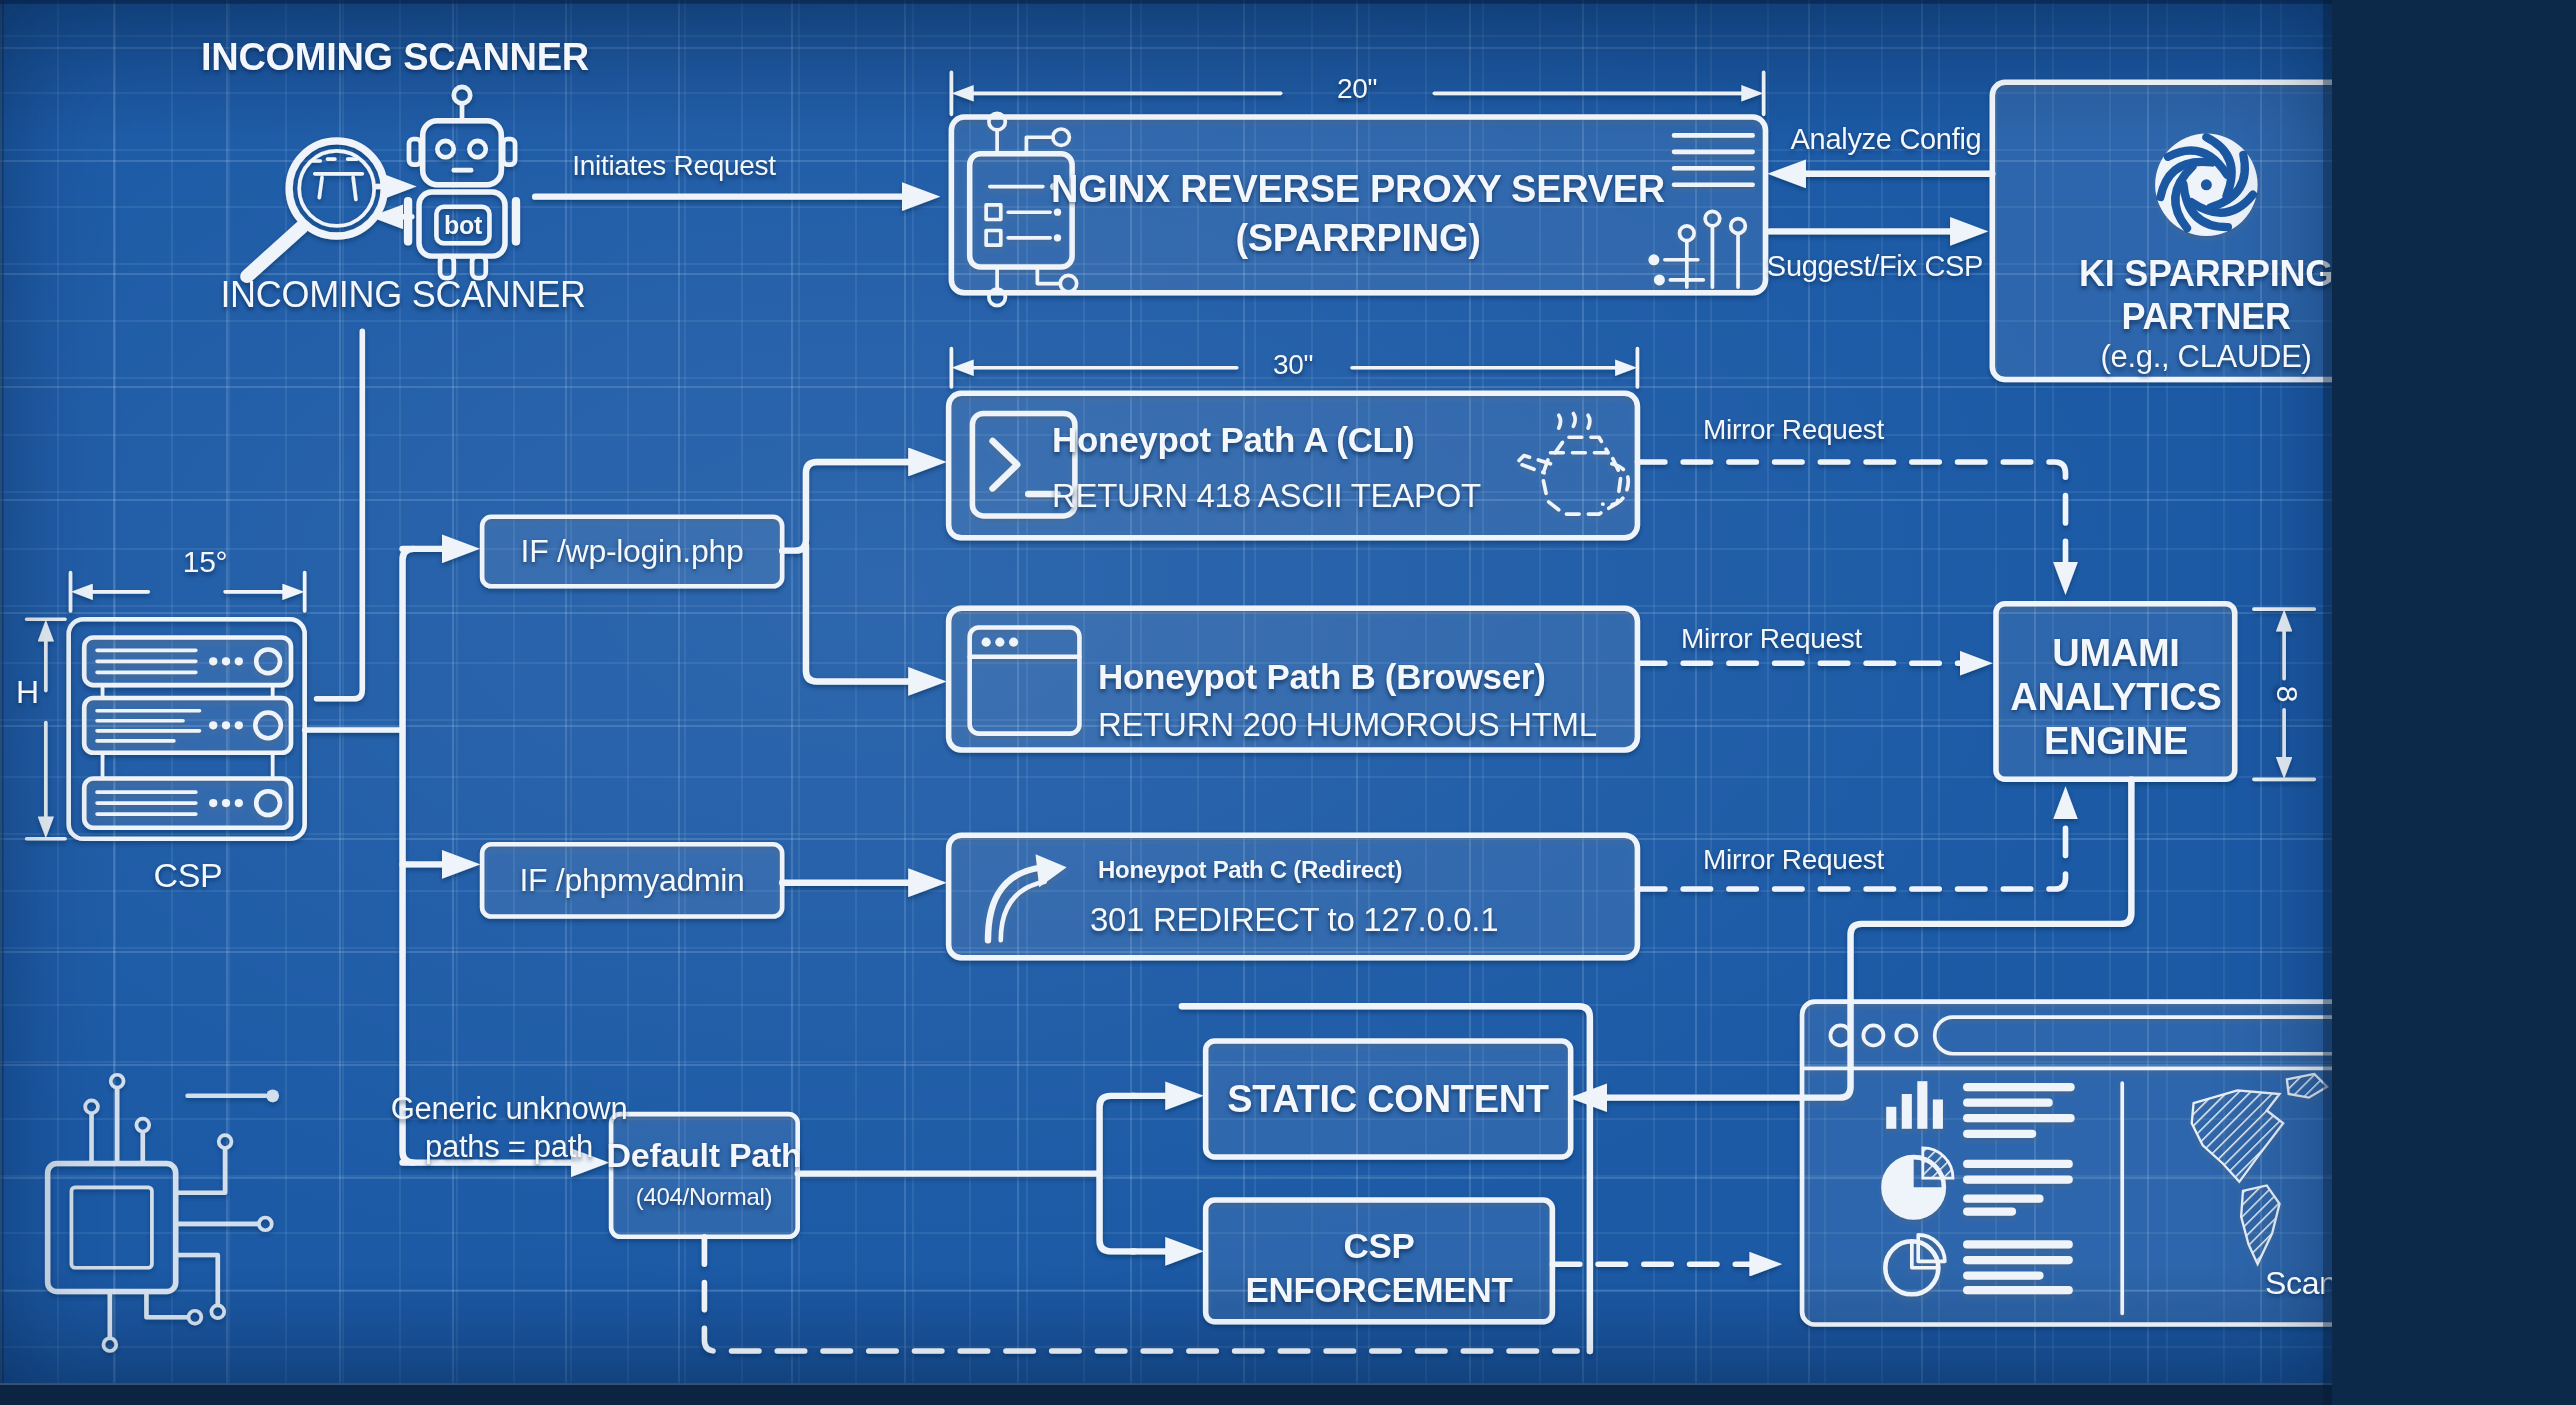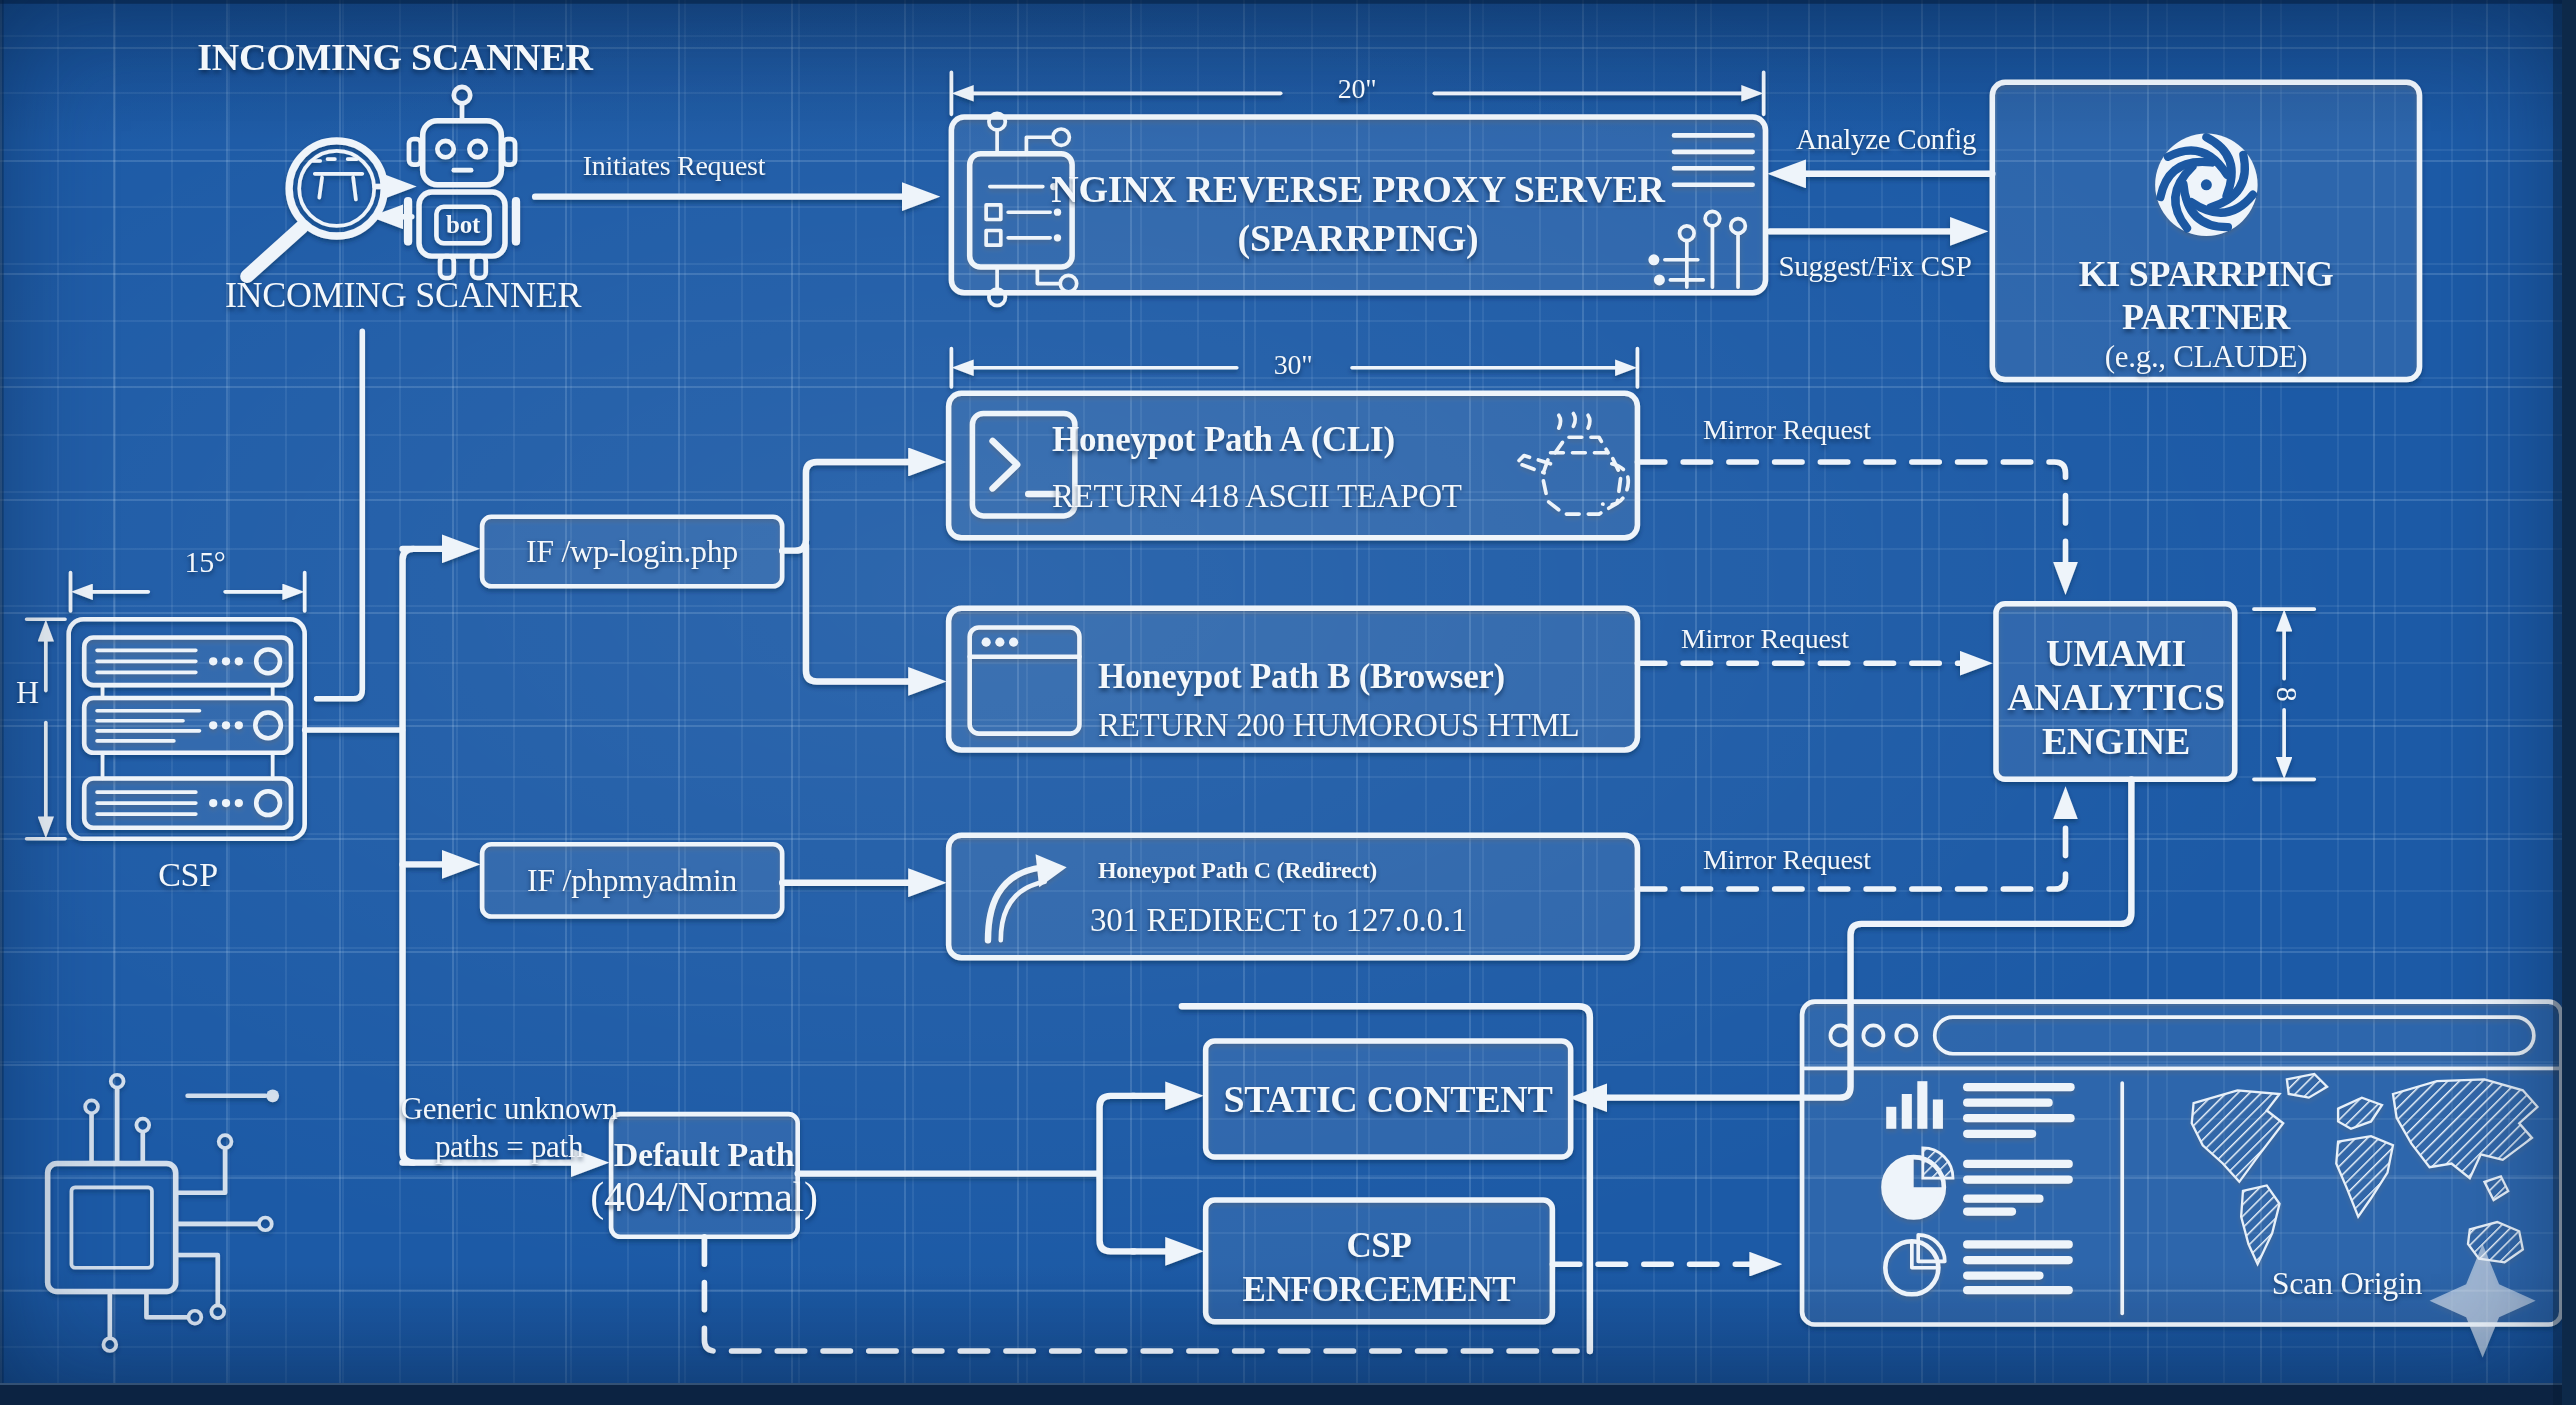--- a/index.html
+++ b/index.html
@@ -1,26 +1,26 @@
 <!DOCTYPE html>
 <html style="font-size:14.6px"><head>
 <meta charset="utf-8">
 <style>
   html,body{margin:0;padding:0;background:#0d2949;}
   .canvas{
-    position:relative;width:2562px;height:1405px;overflow:hidden;
+    position:relative;width:2332px;height:1405px;overflow:hidden;
     background-color:#1c5aa6;
     background-image:
       radial-gradient(ellipse at 38% 42%, rgba(255,255,255,0.08), rgba(0,0,0,0) 62%),
       linear-gradient(rgba(6,34,70,0.28), rgba(6,34,70,0) 10%, rgba(6,34,70,0) 90%, rgba(6,34,70,0.32)),
       repeating-linear-gradient(0deg,  rgba(205,230,250,0.17) 0 1.8px, transparent 1.8px 113px),
       repeating-linear-gradient(90deg, rgba(205,230,250,0.17) 0 1.8px, transparent 1.8px 113px),
       repeating-linear-gradient(0deg,  rgba(205,230,250,0.085) 0 1.8px, transparent 1.8px 57px),
       repeating-linear-gradient(90deg, rgba(205,230,250,0.085) 0 1.8px, transparent 1.8px 57px);
-    font-family:Liberation Serif, serif;
+    font-family:Liberation Sans, sans-serif;
   }
   .canvas::after{
     content:"";position:absolute;inset:0;pointer-events:none;
     box-shadow:inset 0 0 110px rgba(3,25,55,.45), inset 0 3.7px 0 rgba(3,25,55,.5), inset 3.7px 0 0 rgba(3,25,55,.35);
   }
   svg{position:absolute;left:0;top:0;}
   .ln{stroke:#eef4fa;fill:none;stroke-linecap:round;stroke-linejoin:round;}
   .w8{stroke-width:8}.w7{stroke-width:7}.w6{stroke-width:6}.w5{stroke-width:5}.w4{stroke-width:4}
   .dash{stroke-dasharray:30 20;}
   .dash2{stroke-dasharray:14 10;}
@@ -330,21 +330,21 @@
 <div class="t" style="left:632px;top:551px;font-size:32px;">IF /wp-login.php</div>
 <div class="t" style="left:632px;top:880px;font-size:32px;">IF /phpmyadmin</div>
 <div class="t" style="left:509px;top:1109px;font-size:31px;">Generic unknown</div>
 <div class="t" style="left:509px;top:1147px;font-size:31px;">paths = path</div>
 
 <div class="t" style="left:205px;top:562px;font-size:30px;text-align:right;">15°</div>
 <div class="t" style="left:27.4px;top:692px;font-size:32px;">H</div>
 <div class="t" style="left:188px;top:875px;font-size:34px;">CSP</div>
 
 <div class="t b" style="left:704px;top:1155px;font-size:34px;">Default Path</div>
-<div class="t" style="left:704px;top:1197px;font-size:42px;">(404/Normal)</div>
+<div class="t" style="left:704px;top:1197px;font-size:24px;">(404/Normal)</div>
 
 <div class="t b" style="left:1388px;top:1099px;font-size:38px;">STATIC CONTENT</div>
 <div class="t b" style="left:1379px;top:1246px;font-size:35px;">CSP</div>
 <div class="t b" style="left:1379px;top:1290px;font-size:35px;">ENFORCEMENT</div>
 
 <div class="t b" style="left:2116px;top:653px;font-size:38px;">UMAMI</div>
 <div class="t b" style="left:2116px;top:697px;font-size:38px;">ANALYTICS</div>
 <div class="t b" style="left:2116px;top:741px;font-size:38px;">ENGINE</div>
 <div class="t rot90" style="left:2287px;top:694px;font-size:30px;">8</div>
 

